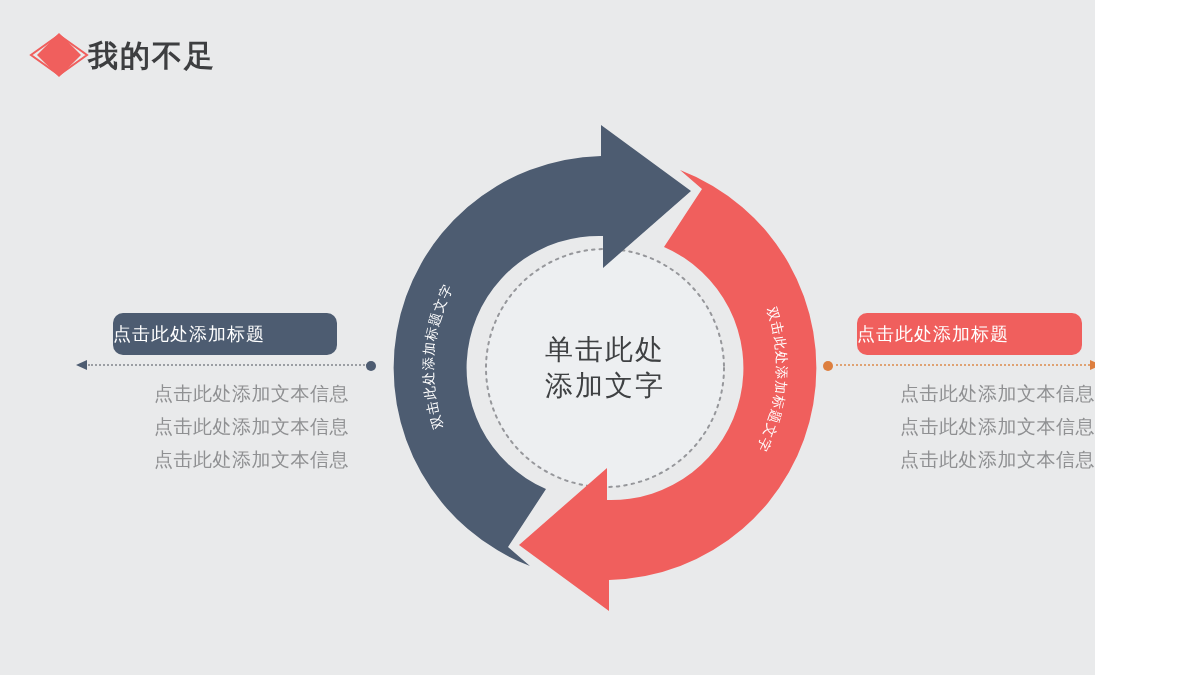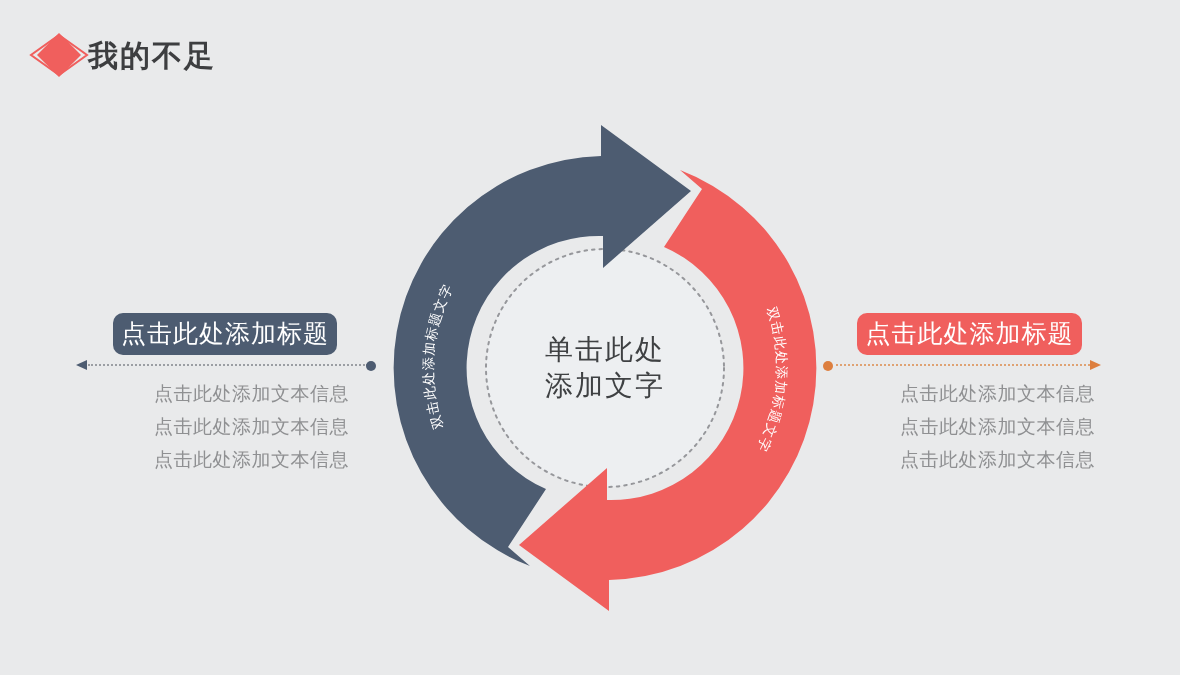--- a/index.html
+++ b/index.html
@@ -1,39 +1,38 @@
 <!DOCTYPE html>
 <html><head>
 <meta charset="utf-8">
 <style>
   html,body{margin:0;padding:0;}
   .slide{
     position:relative;
-    width:1180px;height:675px;
+    width:1095px;height:675px;
     background:#e9eaeb;
     overflow:hidden;
     font-family:"Liberation Sans", sans-serif;
   }
   .abs{position:absolute;}
   
   .slide-title{
     left:88px;top:38px;
     font-size:30px;line-height:36px;
     font-weight:600;
     color:#3d3e40;
     letter-spacing:2px;
   }
   
   .title-box{
     width:224px;height:42px;
     border-radius:10px;
     color:#ffffff;
     font-family:"Liberation Serif", serif;
-    font-size:25px;line-height:42px;
-    text-align:center;
+    font-size:18px;line-height:42px;
     letter-spacing:1px;
   }
   .title-box.left{left:113px;top:313px;background:#4d5c71;}
   .title-box.right{left:857px;top:313px;width:225px;background:#f05f5d;}
   
   .dotline{height:0;border-top:2px dotted #9b9ea3;}
   .dotline.left{left:88px;top:364px;width:280px;}
   .dotline.right{left:836px;top:364px;width:254px;border-top-color:#dfa273;}
   .tri{width:0;height:0;border-top:5.5px solid transparent;border-bottom:5.5px solid transparent;}
   .tri.west{left:76px;top:360px;border-right:11px solid #4d5c71;}

